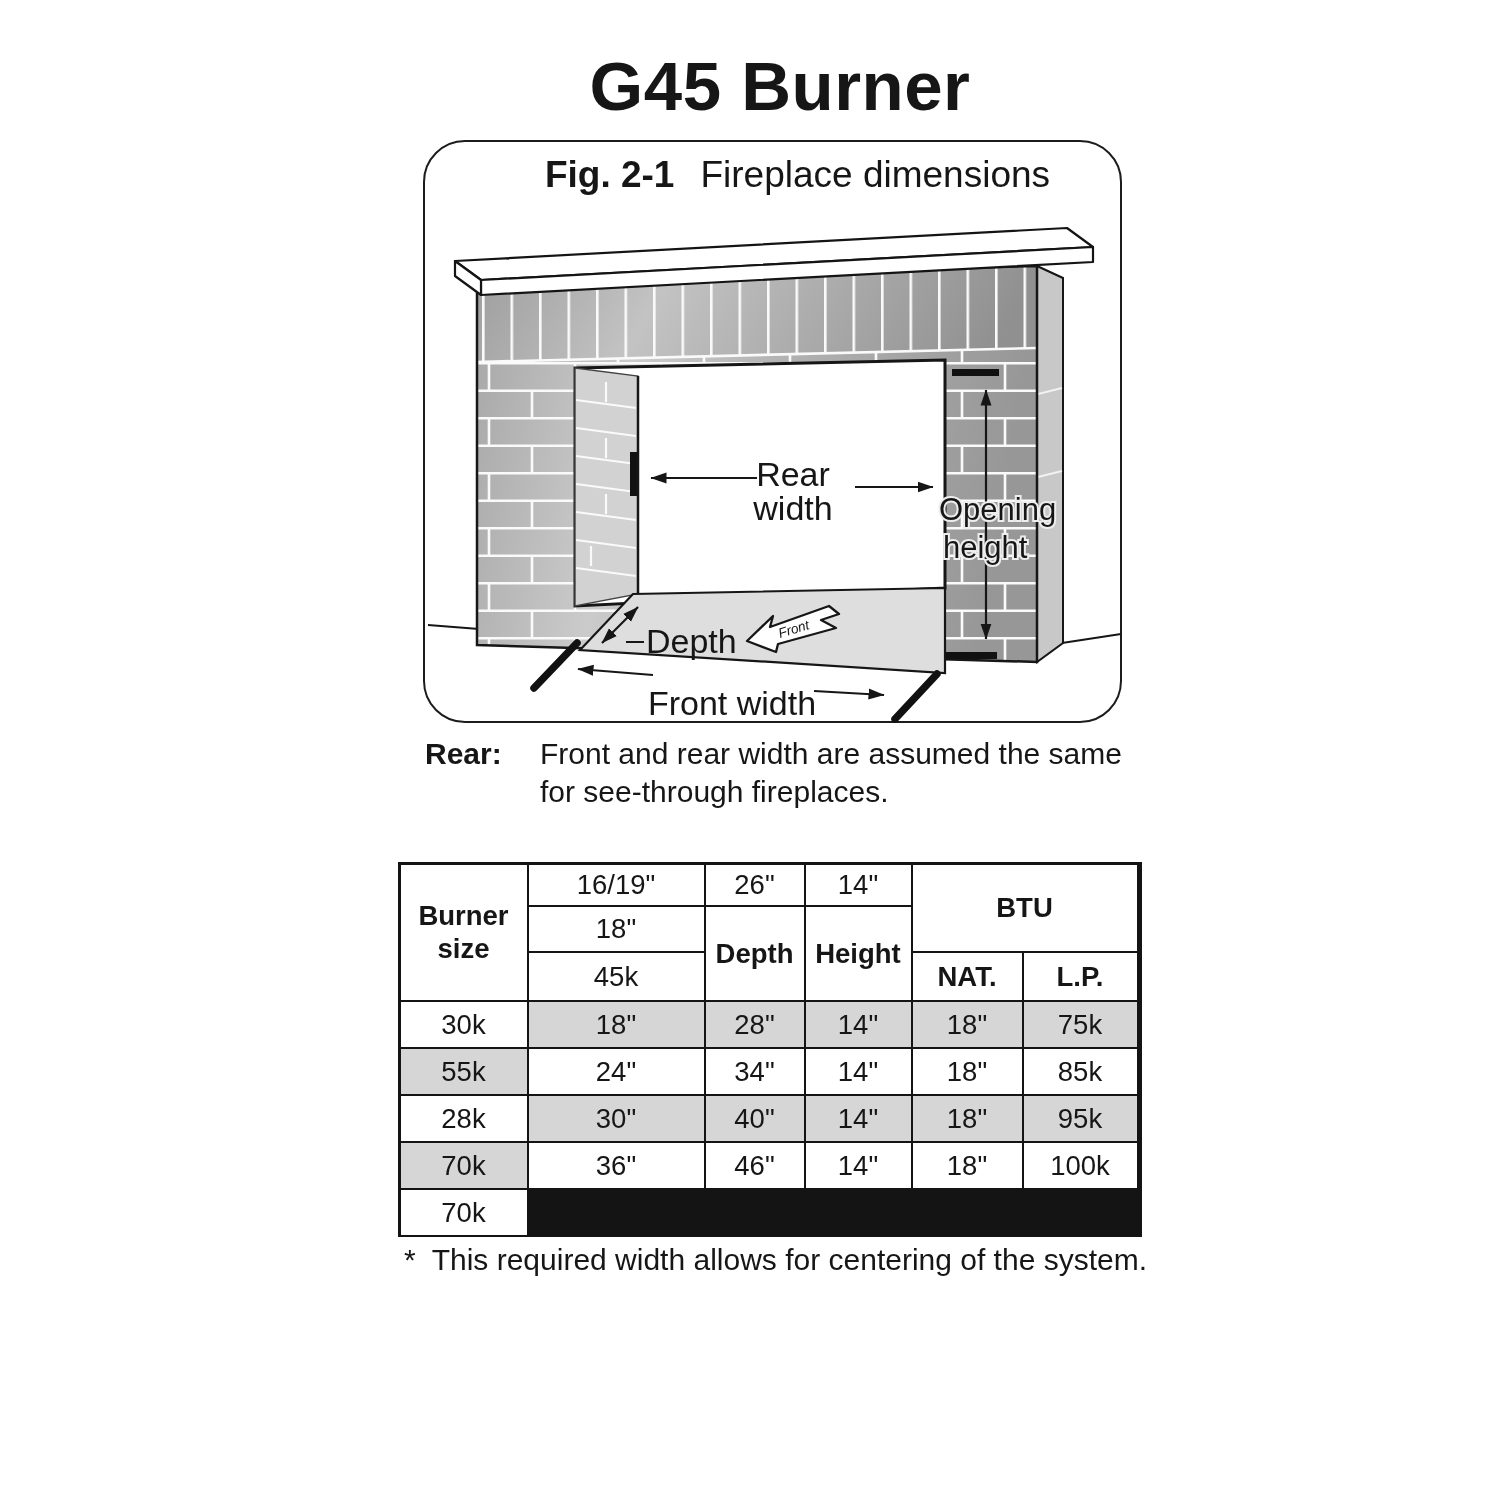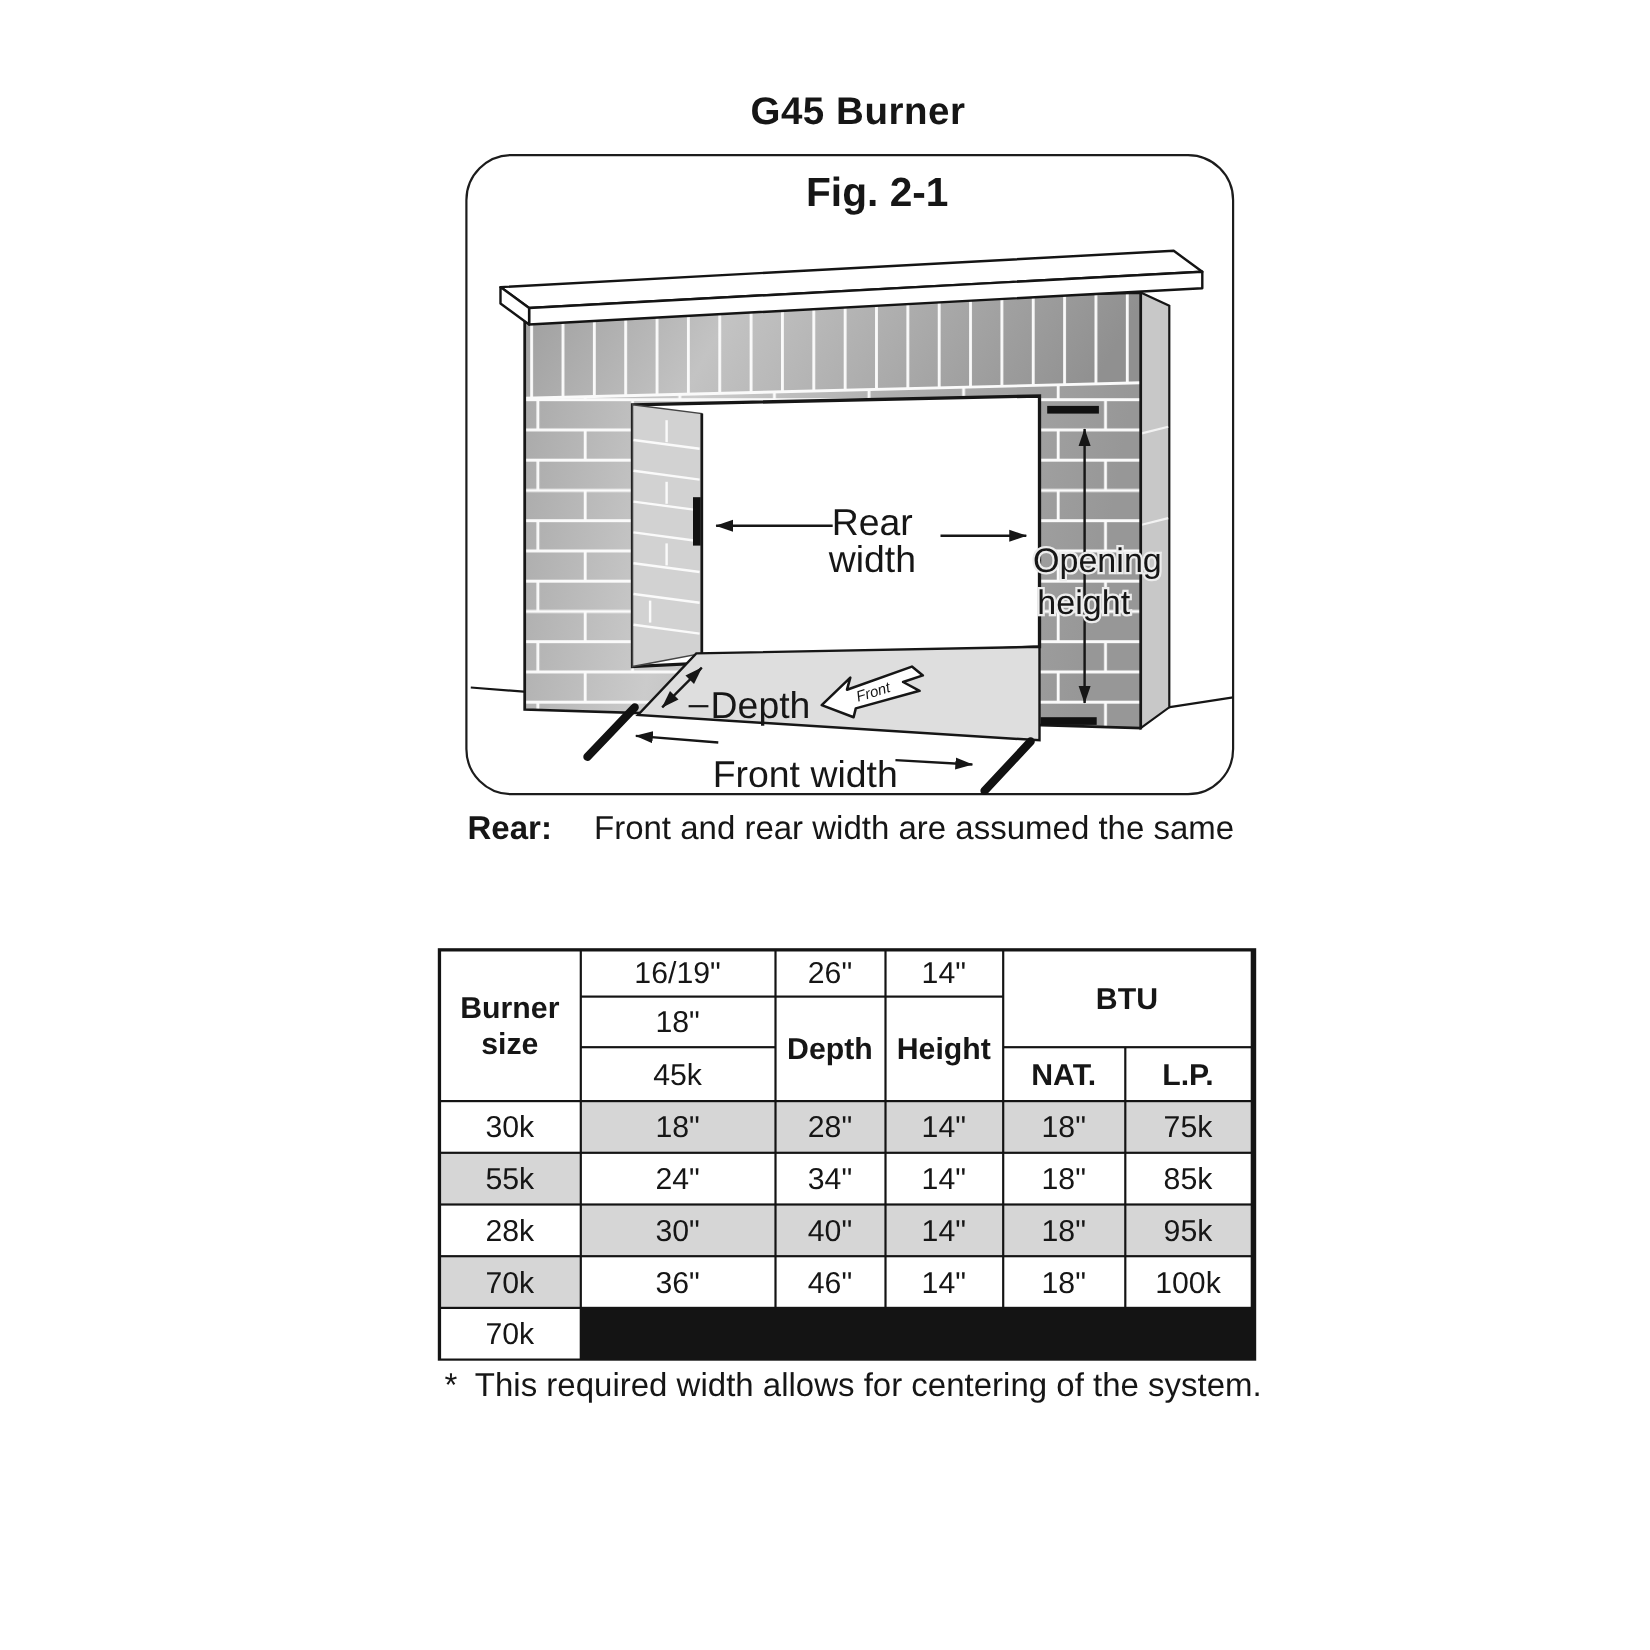--- a/index.html
+++ b/index.html
@@ -3,21 +3,21 @@
 <meta charset="utf-8">
 <style>
   html,body{margin:0;padding:0;}
   body{
     width:1500px;height:1500px;position:relative;background:#ffffff;
     font-family:"Liberation Sans","DejaVu Sans",sans-serif;color:#161616;
     overflow:hidden;
   }
   .page-title{
     position:absolute;top:47px;left:780px;transform:translateX(-50%);
-    font-size:35px;font-weight:bold;white-space:nowrap;letter-spacing:.5px;margin-top:35px;
+    font-size:69px;font-weight:bold;white-space:nowrap;letter-spacing:.5px;
   }
   .figure-box{
     position:absolute;left:423px;top:140px;width:699px;height:583px;
     border:2.5px solid #1c1c1c;border-radius:42px;box-sizing:border-box;
     background:#ffffff;
   }
   .figure-caption{
     position:absolute;top:12px;left:0;width:100%;
     display:flex;justify-content:center;gap:26px;
     font-size:37px;margin-left:25px;white-space:nowrap;
@@ -149,27 +149,29 @@
 
     <line x1="109" y1="546" x2="152" y2="501" stroke="#111111" stroke-width="7.5" stroke-linecap="round"></line>
     <line x1="470" y1="577" x2="512" y2="532" stroke="#111111" stroke-width="7.5" stroke-linecap="round"></line>
     <line x1="228" y1="533" x2="153" y2="527" stroke="#161616" stroke-width="2.2" marker-end="url(#ah)"></line>
     <line x1="389" y1="549" x2="459" y2="553" stroke="#161616" stroke-width="2.2" marker-end="url(#ah)"></line>
     <text x="307" y="573" font-size="34" text-anchor="middle">Front width</text>
   </svg>
 
   <div class="figure-caption">
     <span class="cap-label">Fig. 2-1</span>
+    <span class="cap-text">Fireplace dimensions</span>
   </div>
 </div>
 
 <div class="note-block">
   <div class="note-label">Rear:</div>
   <div class="note-text">
     <div>Front and rear width are assumed the same</div>
+    <div>for see-through fireplaces.</div>
   </div>
 </div>
 
 <div class="spec-table">
   <div class="cell hd c-burner">Burner size</div>
   <div class="cell hd c-btu">BTU</div>
   <div class="cell hd c-depth">Depth</div>
   <div class="cell hd c-height">Height</div>
   <div class="cell hd c-nat">NAT.</div>
   <div class="cell hd c-lp">L.P.</div>

